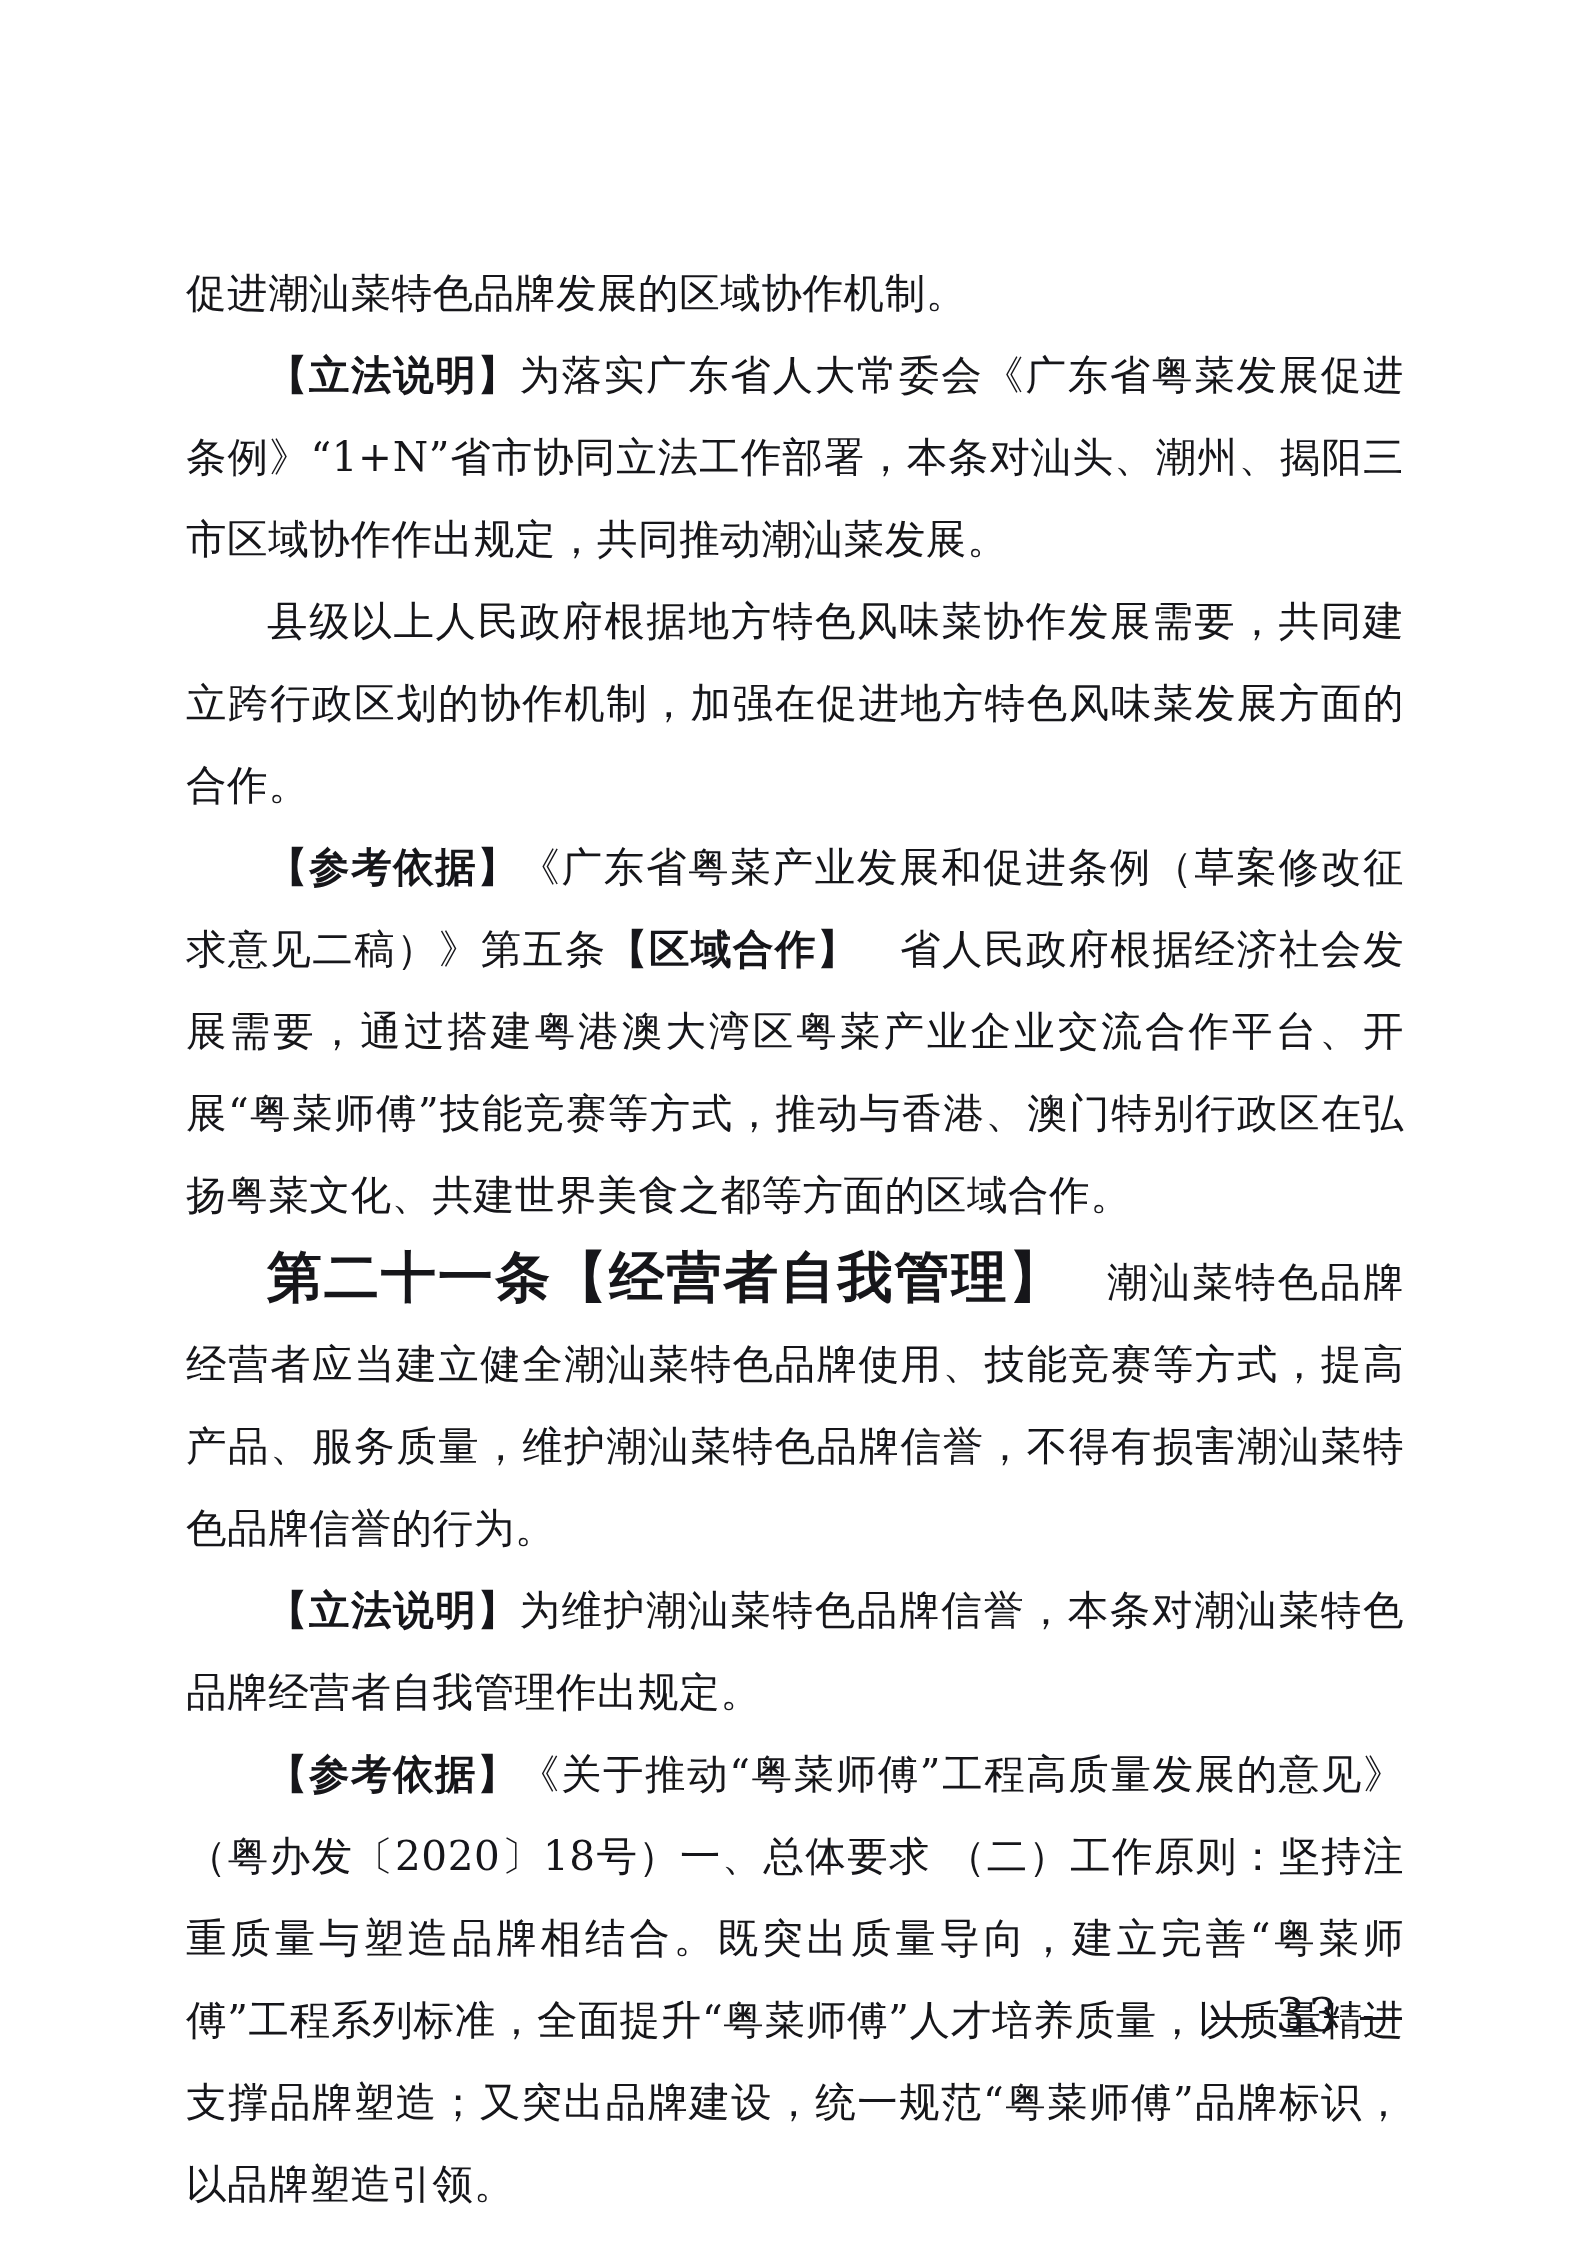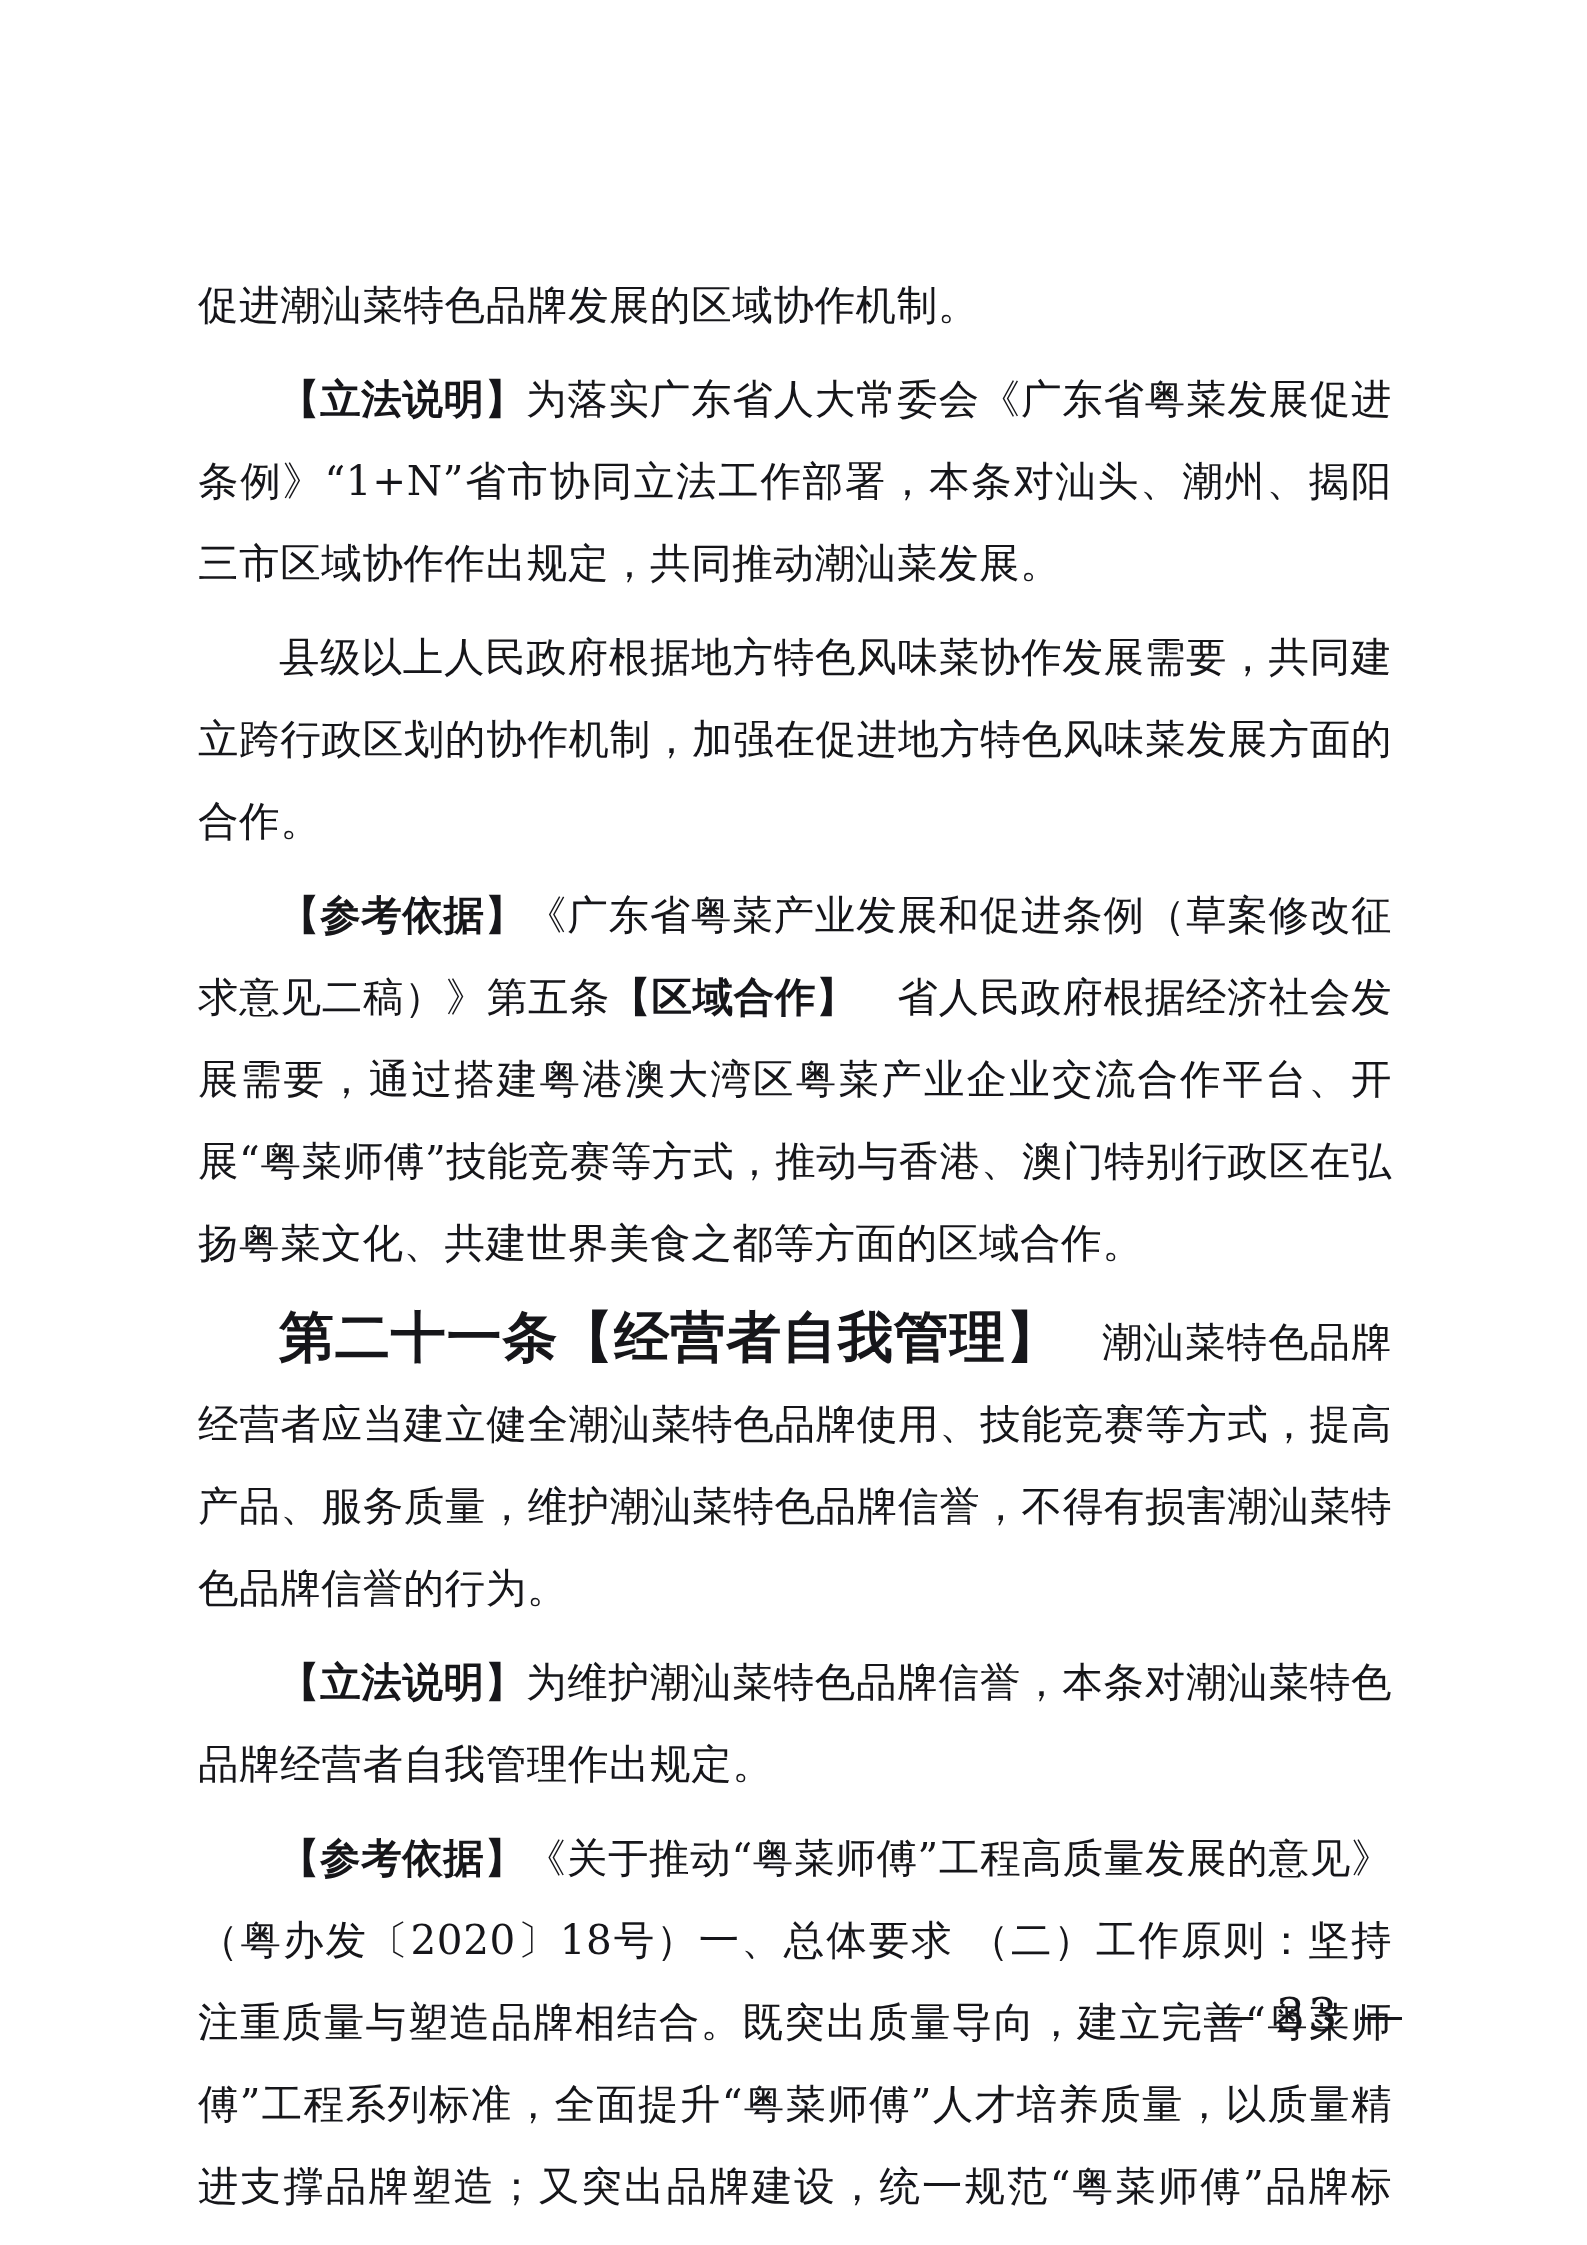--- a/index.html
+++ b/index.html
@@ -24,21 +24,21 @@
   }
   
   .para {
     font-family: "DejaVu Serif", "Liberation Serif", serif;
     font-size: 40.5px;
     line-height: 82px;
     color: #16161a;
     text-align: justify;
     text-justify: inter-character;
     letter-spacing: 0.6px;
-    margin: 12px;
+    margin: 0;
     text-indent: 0;
     -webkit-font-smoothing: antialiased;
   }
   .para.indent {
     text-indent: 81px;
   }
   .para.cont {
     text-indent: 0;
   }
   

